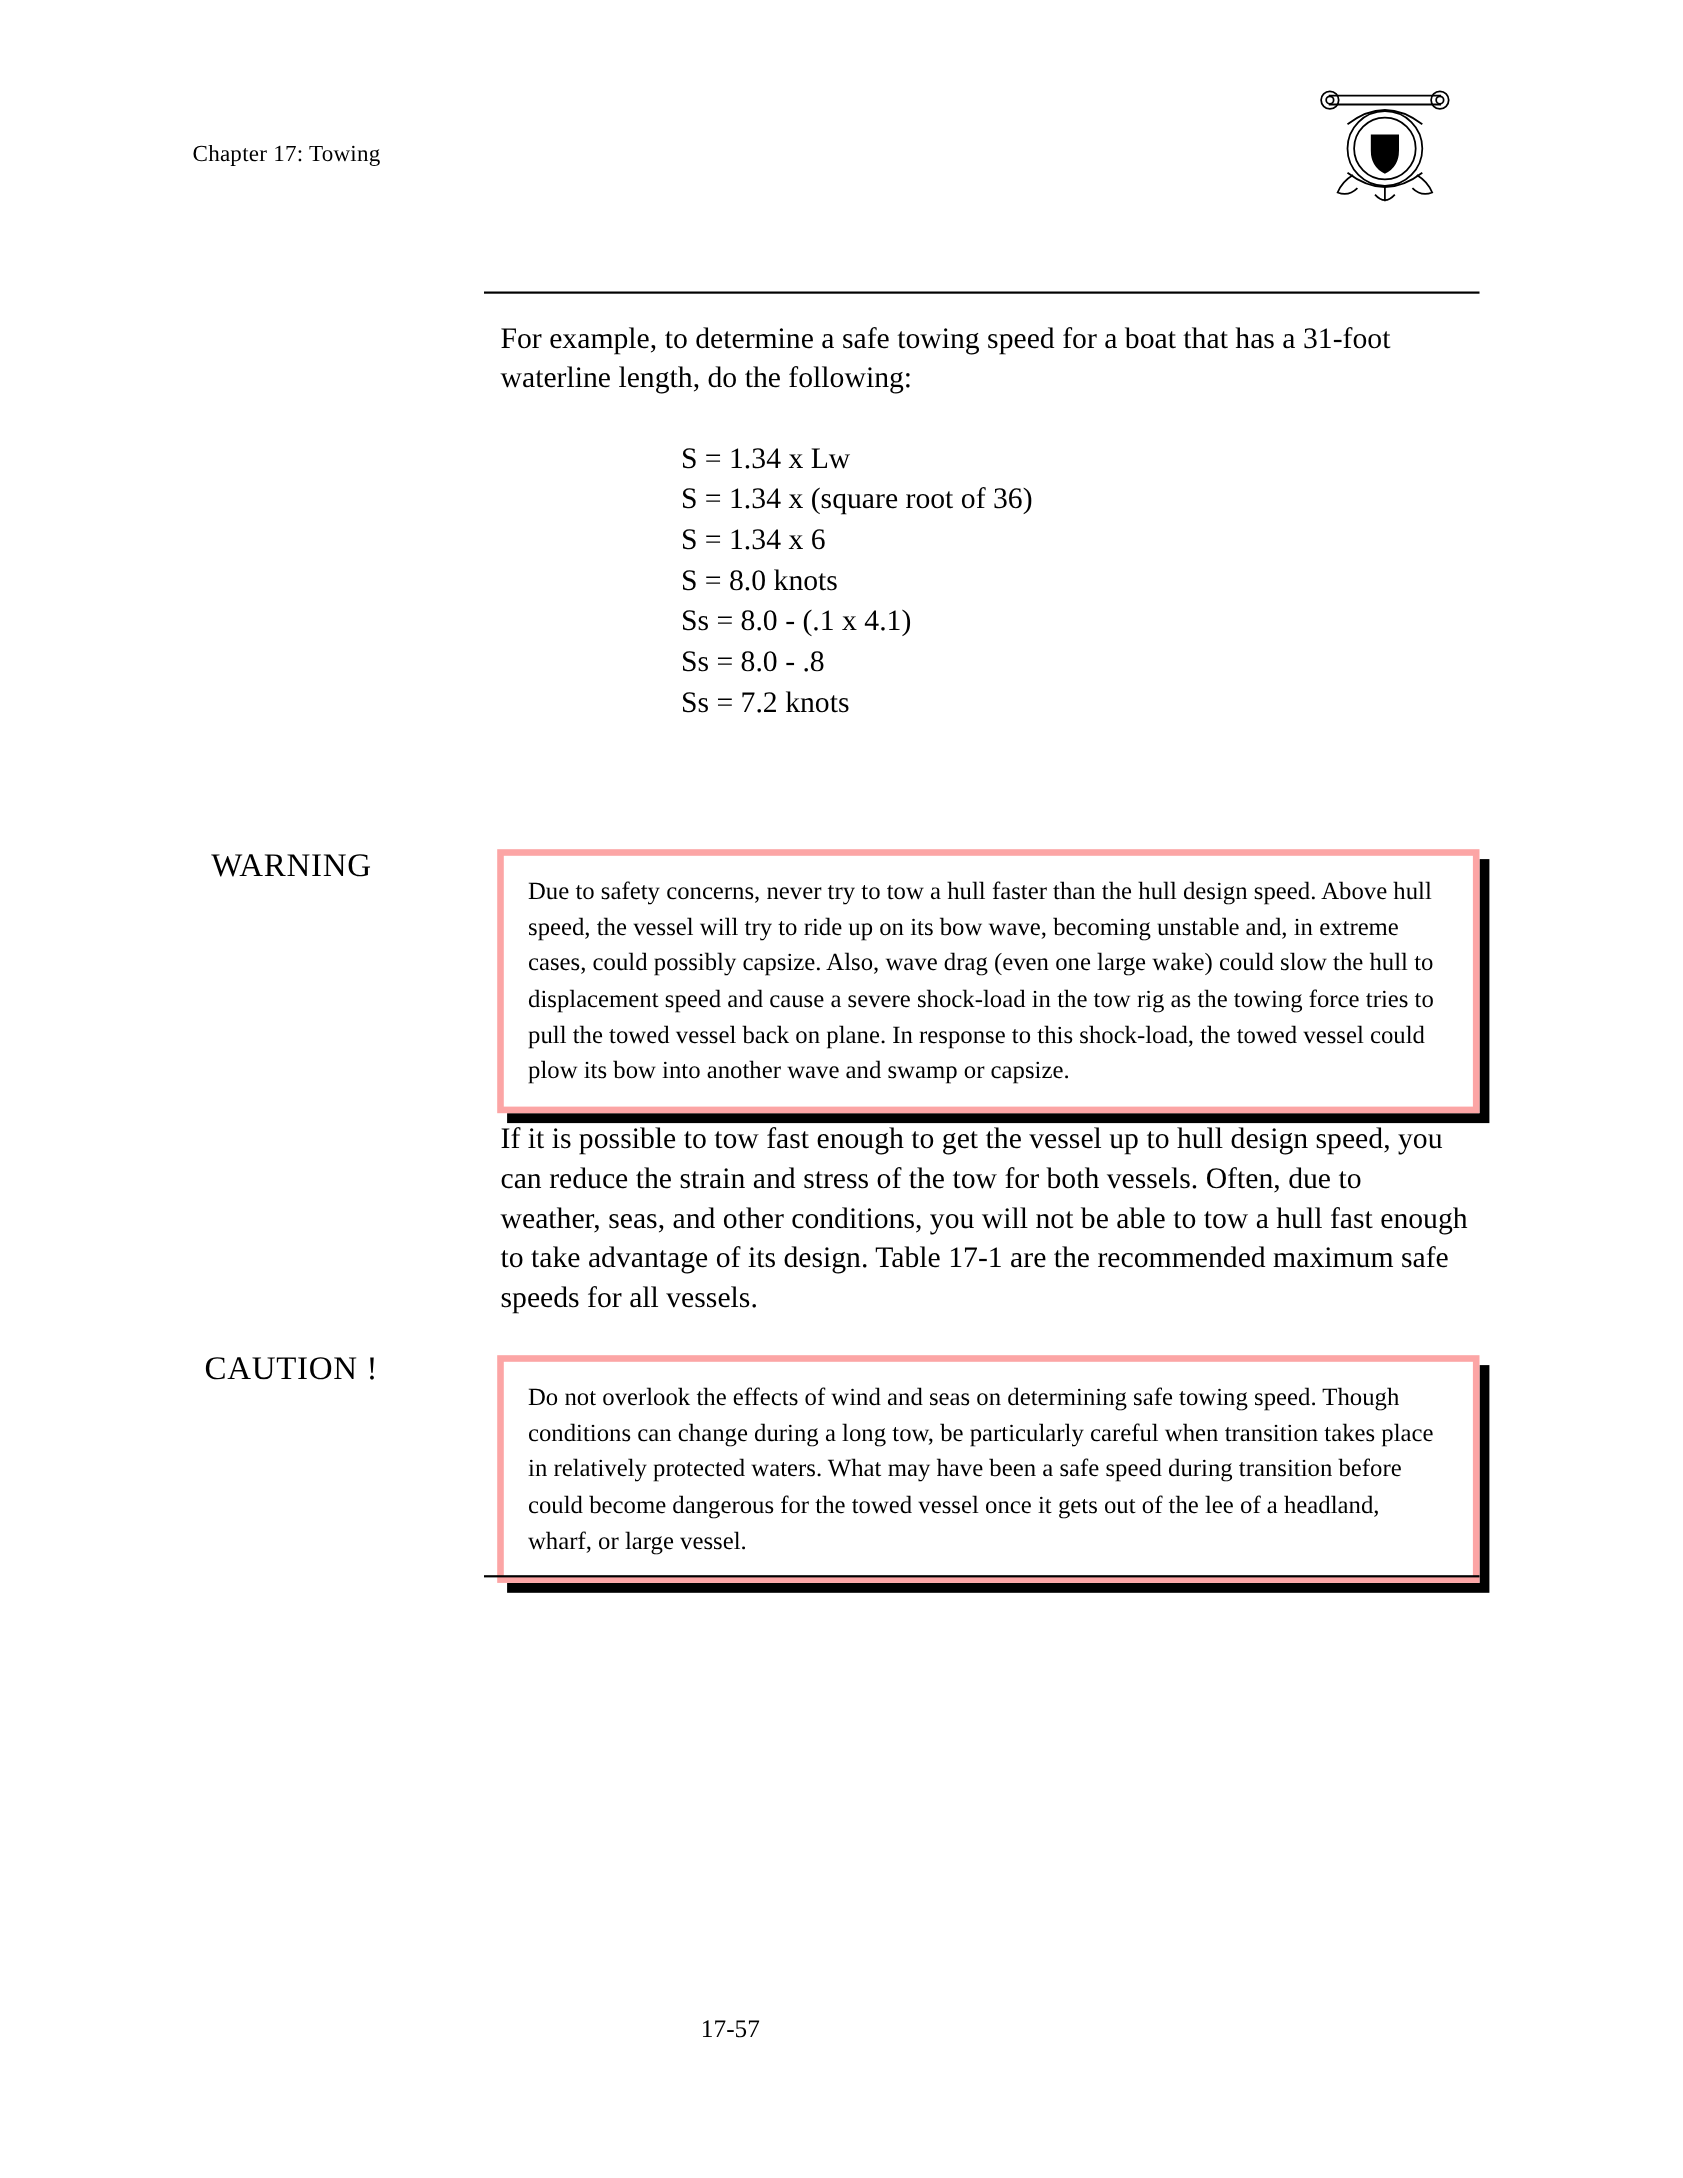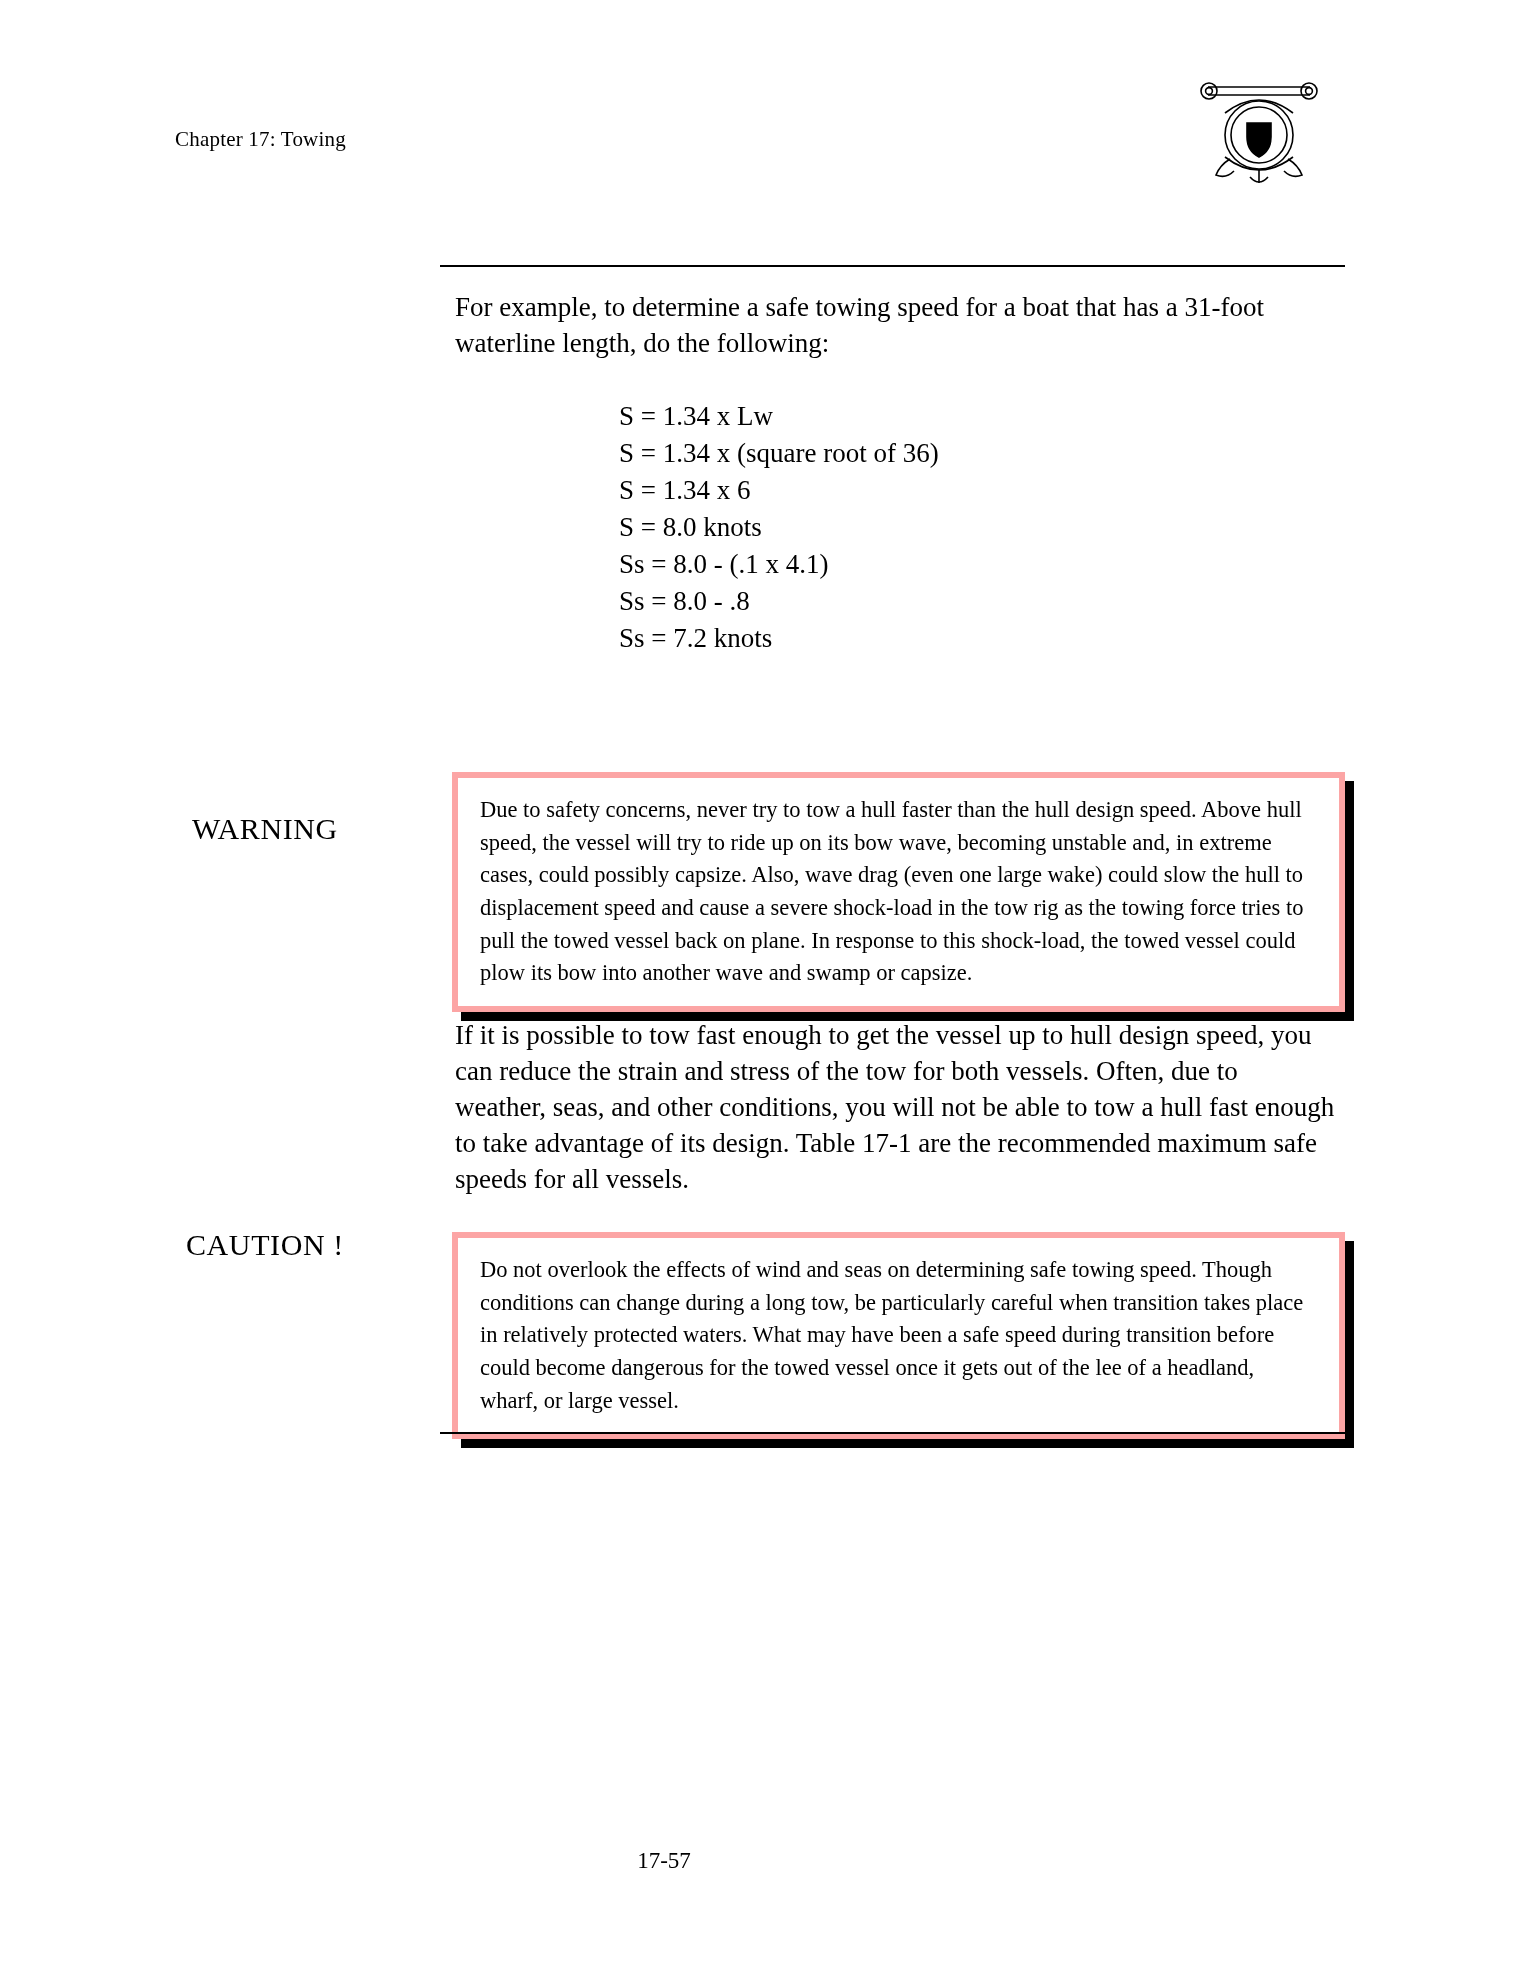--- a/index.html
+++ b/index.html
@@ -99,21 +99,20 @@
   
   .callout-label {
     position: absolute;
     font-size: 30px;
     letter-spacing: 0.6px;
     white-space: nowrap;
   }
   .label-warning {
     left: 192px;
     top: 770px;
-    margin-top: 42px;
   }
   .label-caution {
     left: 186px;
     top: 1228px;
   }
 
   .callout {
     position: absolute;
     left: 452px;
     width: 893px;
@@ -136,21 +135,20 @@
   }
 
   
   .page-number {
     position: absolute;
     left: 0;
     top: 1832px;
     width: 1328px;
     text-align: center;
     font-size: 23px;
-    margin-top: 16px;
   }
 </style>
 </head>
 <body>
 
 <div class="page">
 
   <div class="chapter-header">Chapter 17:  Towing</div>
 
   <div class="seal">

